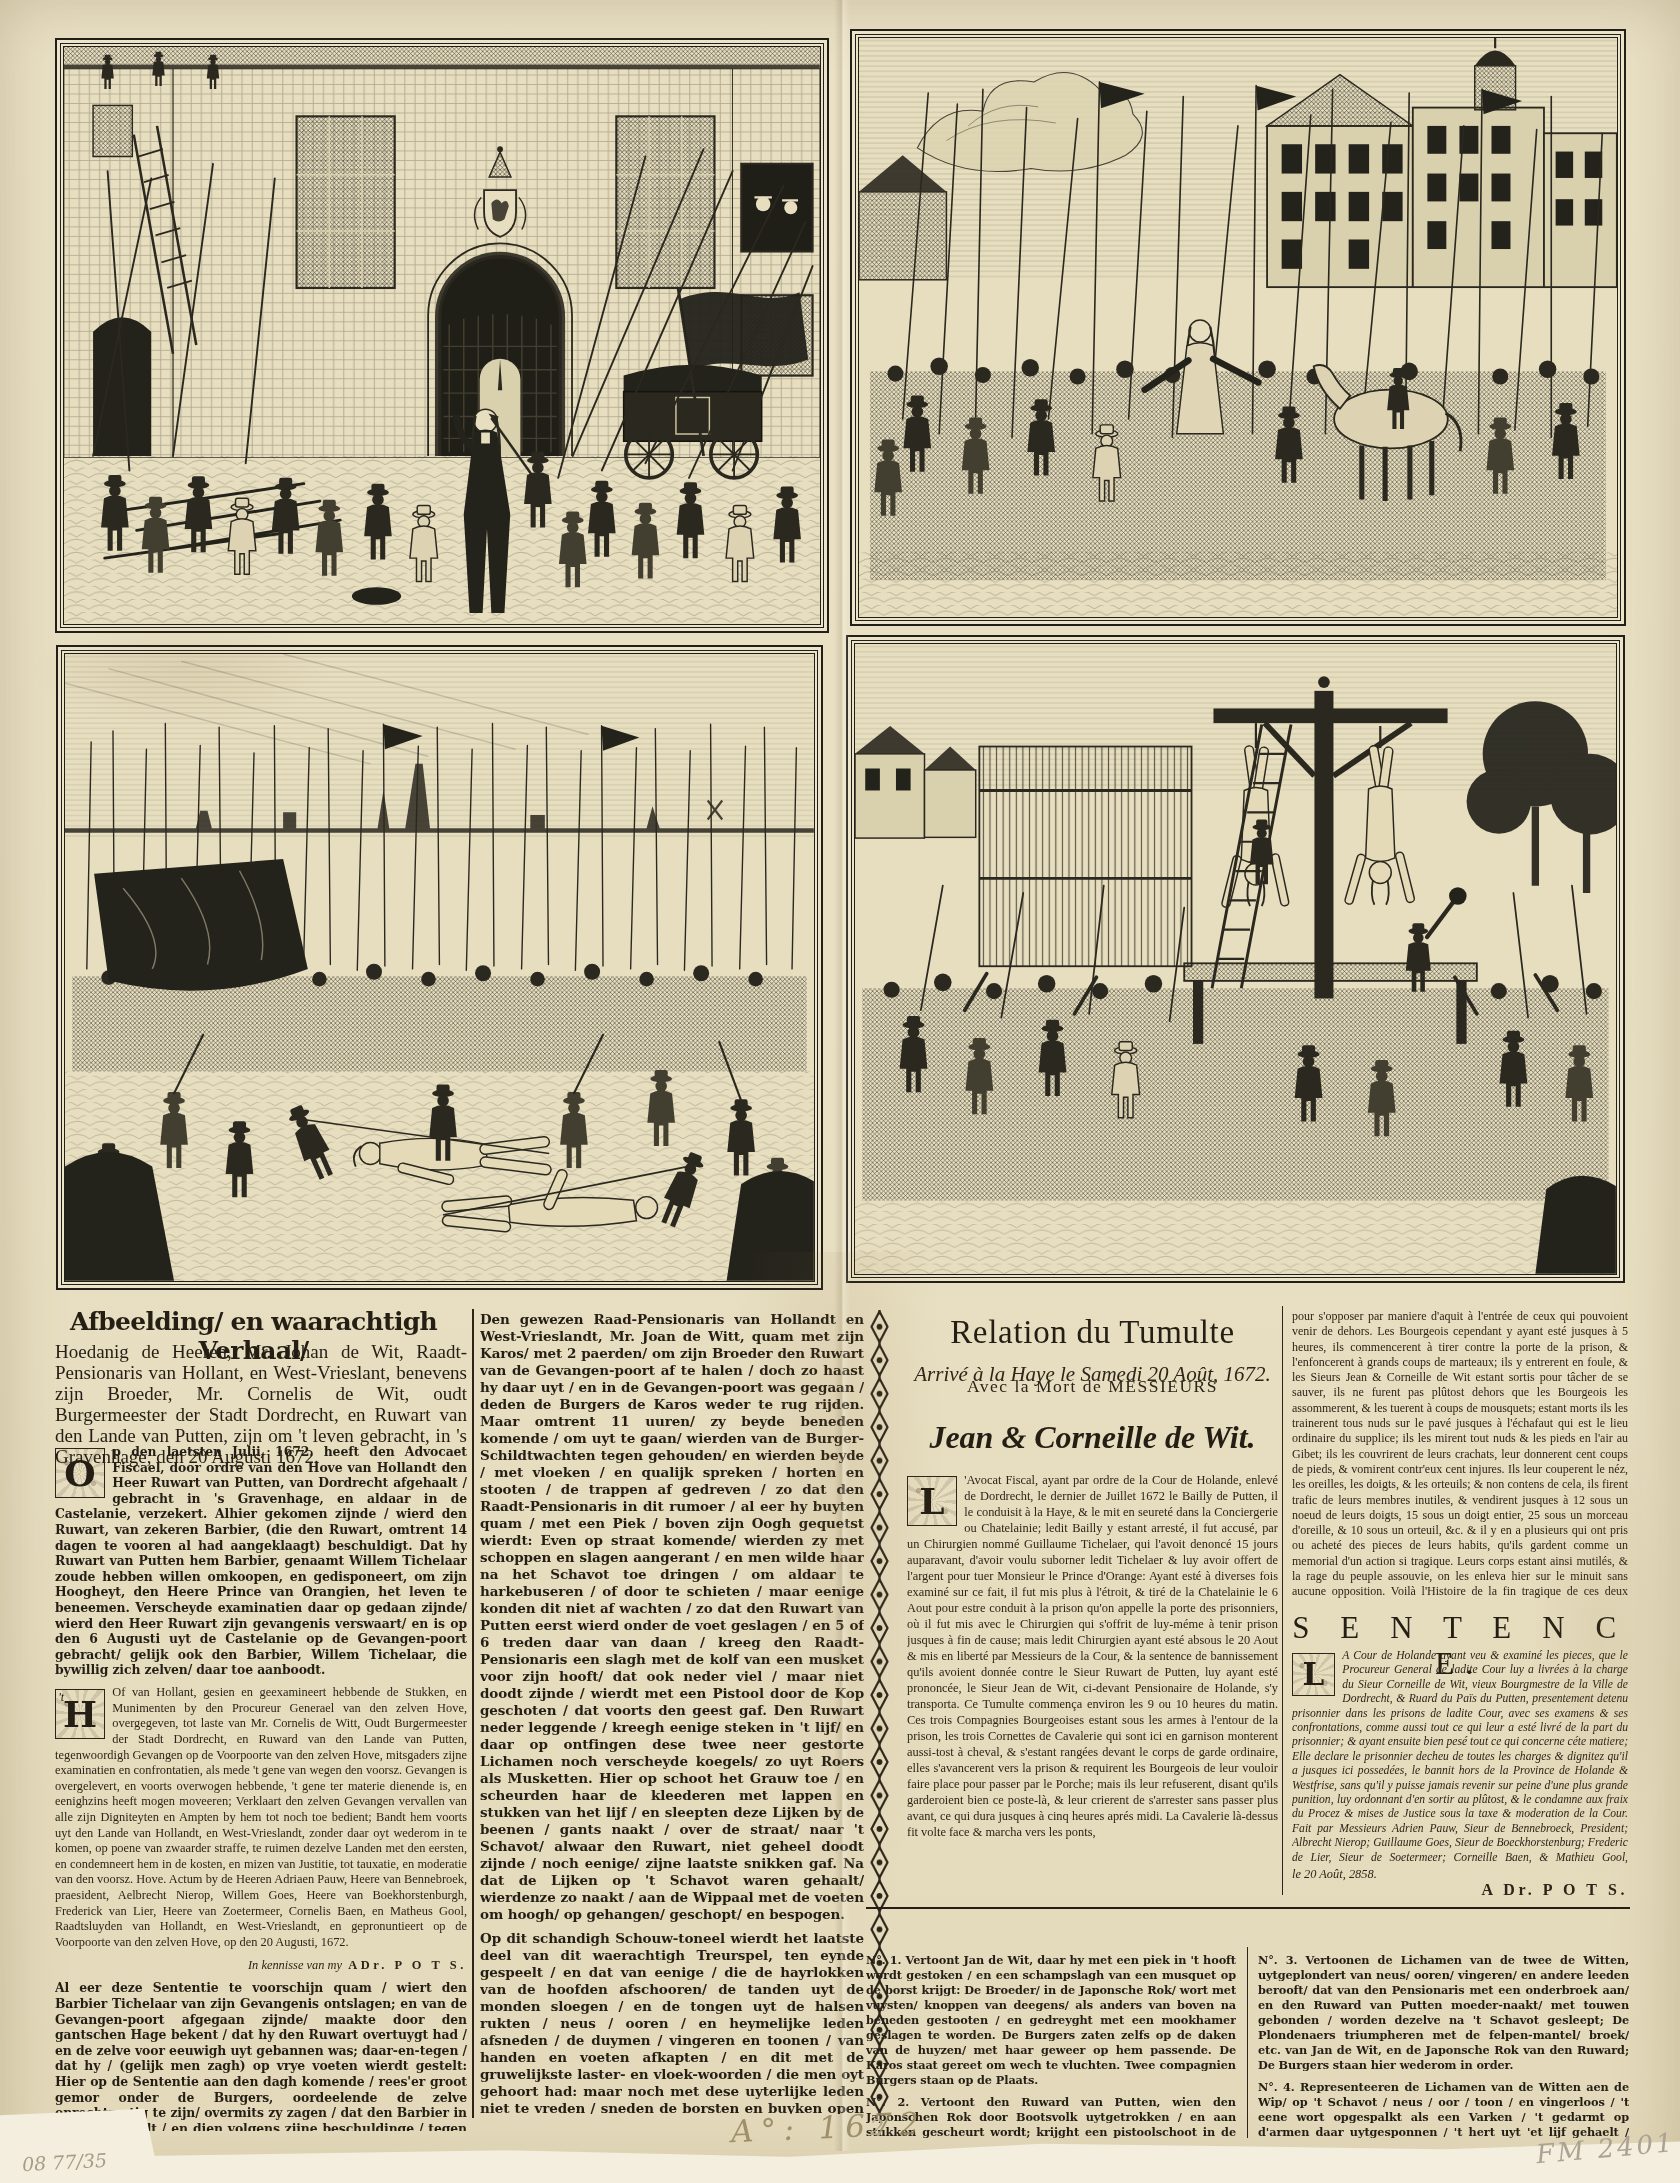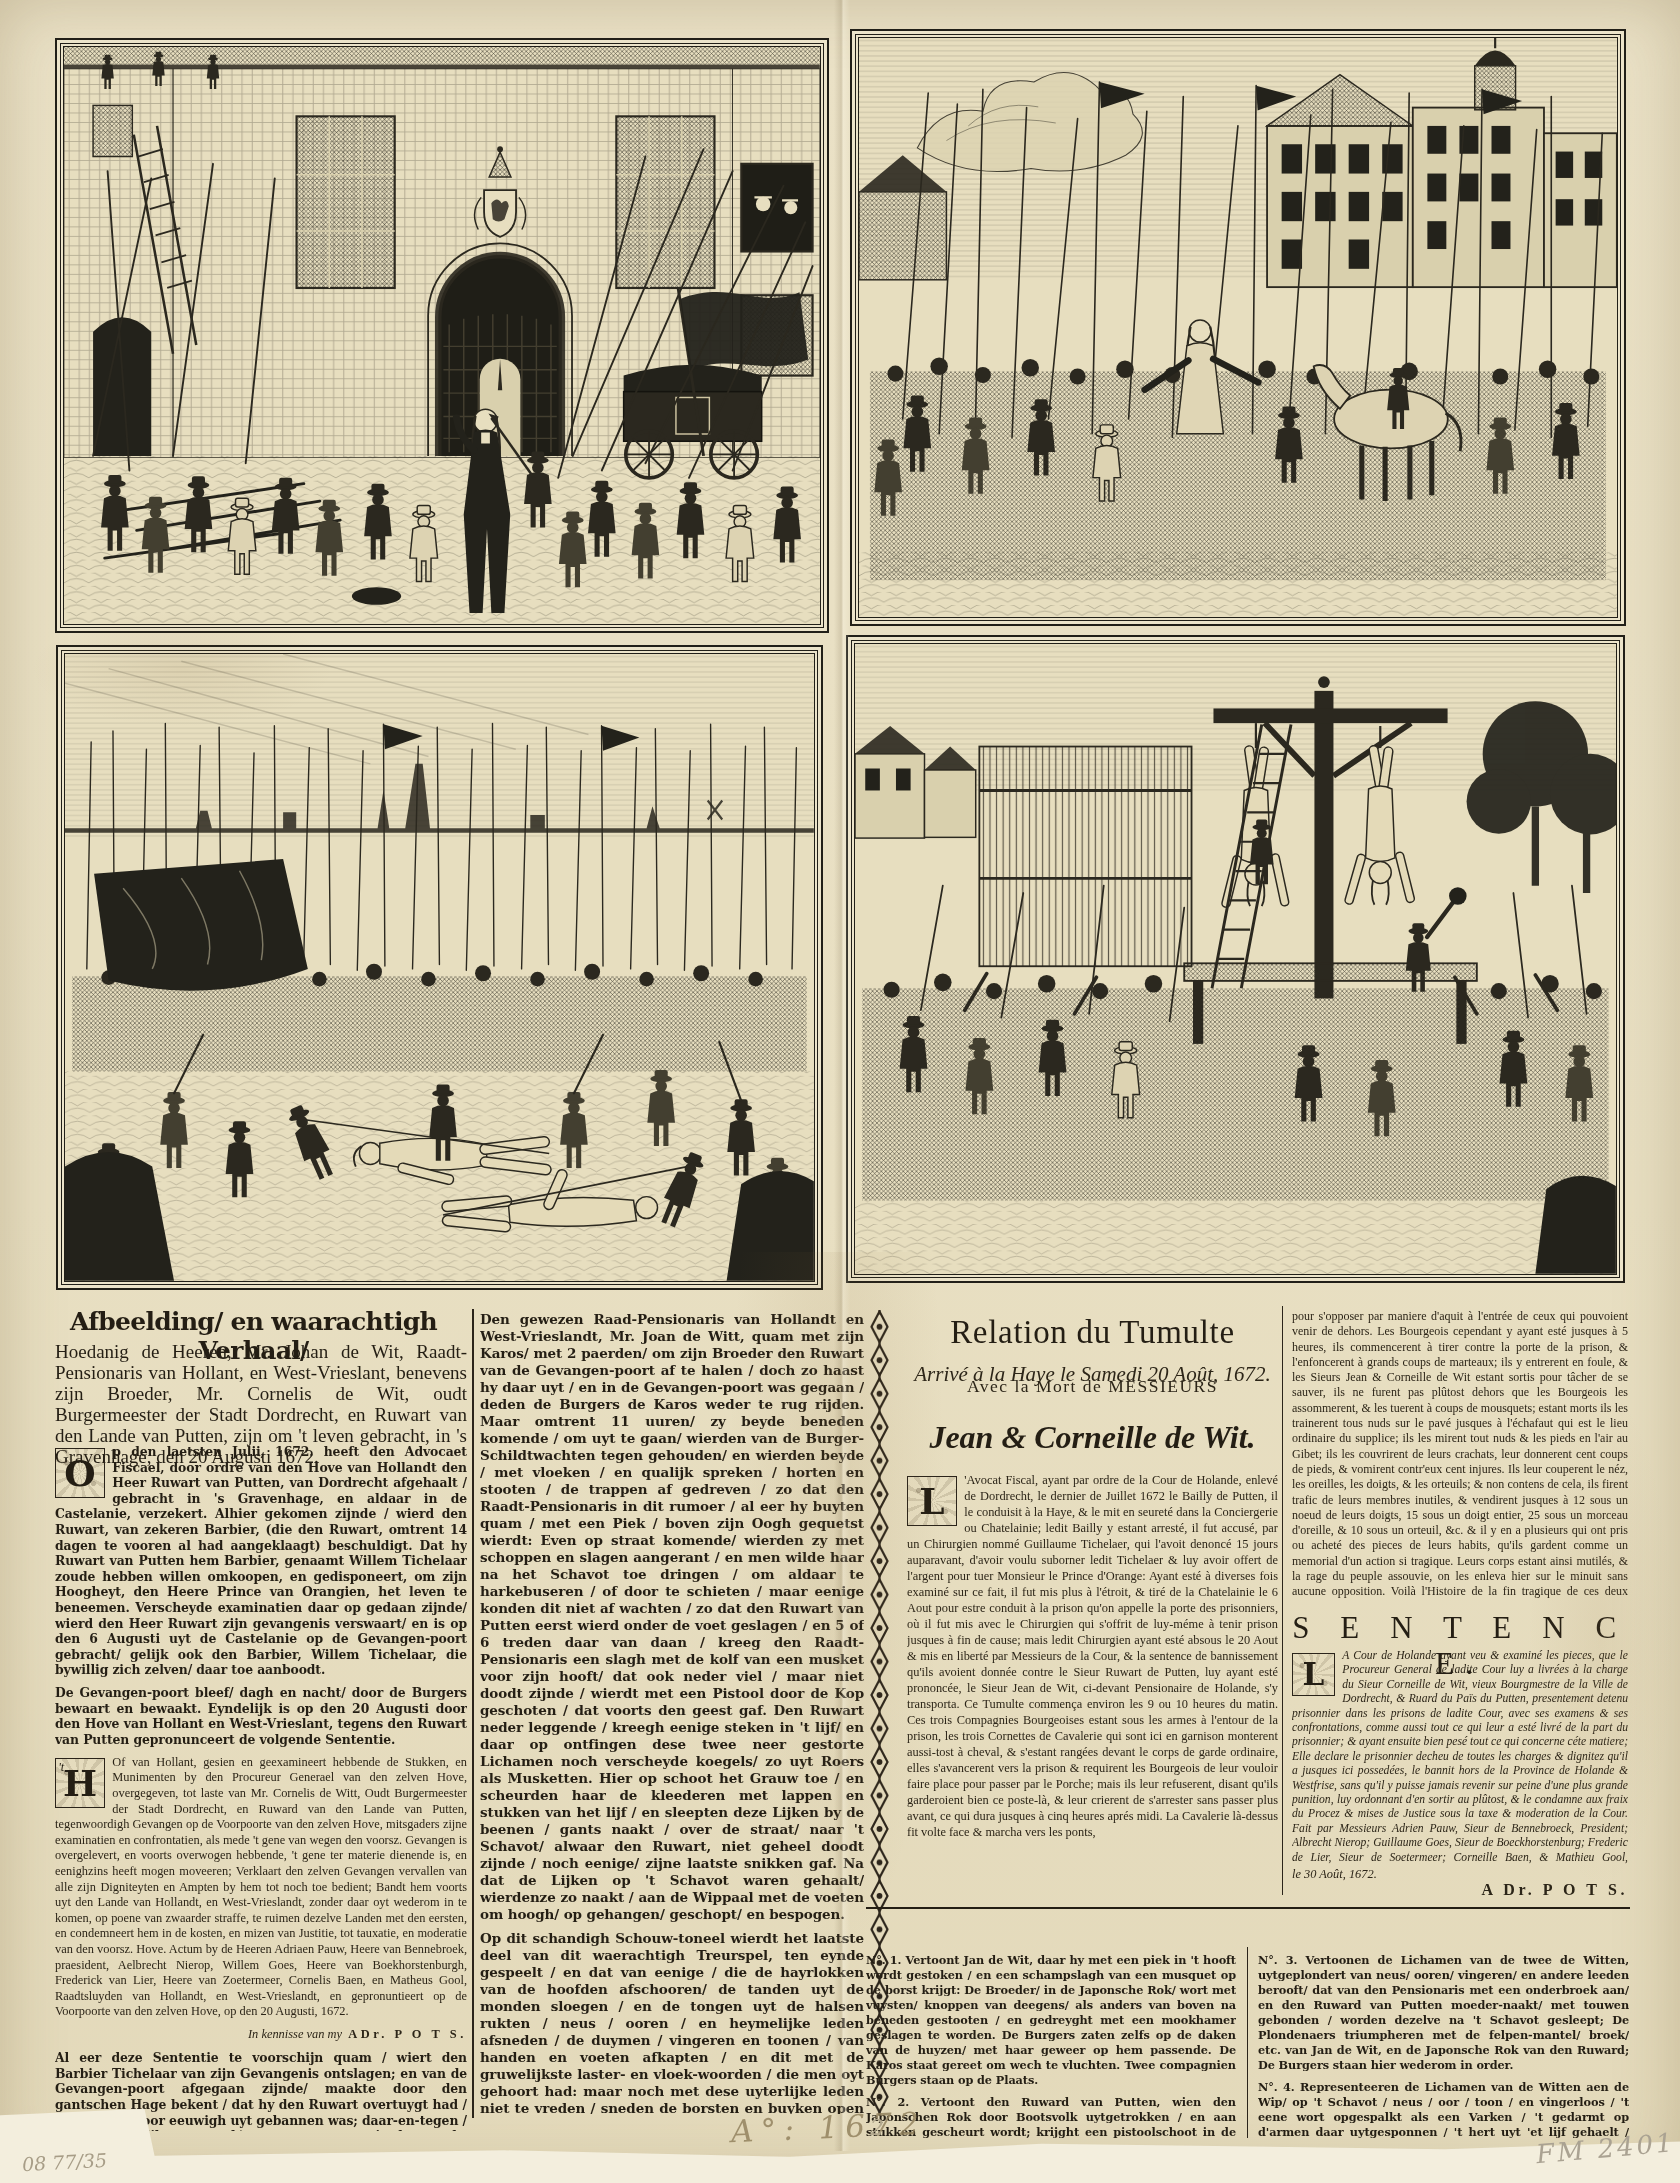--- a/index.html
+++ b/index.html
@@ -476,21 +476,20 @@
       <rect x="0" y="760" width="1040" height="100" fill="url(#p4c)"></rect>
       <path d="M1040 860 L1040 740 Q990 710 945 744 L930 860 Z" fill="#23221b"></path>
     </svg>
    </div>
   </div>
 
   <div class="hd-bl" style="left:57px;top:1307px;width:393px;">Afbeelding/ en waarachtigh Verhaal/</div>
   <div class="hd-rm" style="left:55px;top:1341px;width:412px;">Hoedanig de Heeren, Mr. Johan de Wit, Raadt-Pensionaris van Hollant, en West-Vrieslant, benevens zijn Broeder, Mr. Cornelis de Wit, oudt Burgermeester der Stadt Dordrecht, en Ruwart van den Lande van Putten, zijn om 't leven gebracht, in 's Gravenhage, den 20 Augusti 1672.</div>
   <div class="col" style="left:55px;top:1444px;width:412px;height:687px;font-size:12.4px;line-height:15.6px;">
     <p class="bl"><span class="dc">O</span><span>p den laetsten Julii, 1672. heeft den Advocaet Fiscael, door ordre van den Hove van Hollandt den Heer Ruwart van Putten, van Dordrecht afgehaalt / gebracht in 's Gravenhage, en aldaar in de Castelanie, verzekert. Alhier gekomen zijnde / wierd den Ruwart, van zekeren Barbier, (die den Ruwart, omtrent 14 dagen te vooren al had aangeklaagt) beschuldigt. Dat hy Ruwart van Putten hem Barbier, genaamt Willem Tichelaar zoude hebben willen omkoopen, en gedisponeert, om zijn Hoogheyt, den Heere Prince van Orangien, het leven te beneemen. Verscheyde examinatien daar op gedaan zijnde/ wierd den Heer Ruwart zijn gevangenis verswaart/ en is op den 6 Augusti uyt de Castelanie op de Gevangen-poort gebracht/ gelijk ook den Barbier, Willem Tichelaar, die bywillig zich zelven/ daar toe aanboodt.</span></p>
-    <p class="bl">De Gevangen-poort bleef/ dagh en nacht/ door de Burgers bewaart en bewaakt. Eyndelijk is op den 20 Augusti door den Hove van Hollant en West-Vrieslant, tegens den Ruwart van Putten gepronunceert de volgende Sententie.</p>
     <p class="rm"><span class="dc">
           <span class="dc-pre">'t</span>
           <span>H</span>
         </span><span>Of van Hollant, gesien en geexamineert hebbende de Stukken, en Munimenten by den Procureur Generael van den zelven Hove, overgegeven, tot laste van Mr. Cornelis de Witt, Oudt Burgermeester der Stadt Dordrecht, en Ruward van den Lande van Putten, tegenwoordigh Gevangen op de Voorpoorte van den zelven Hove, mitsgaders zijne examinatien en confrontatien, als mede 't gene van wegen den voorsz. Gevangen is overgelevert, en voorts overwogen hebbende, 't gene ter materie dienende is, en eenighzins heeft mogen moveeren; Verklaart den zelven Gevangen vervallen van alle zijn Digniteyten en Ampten by hem tot noch toe bedient; Bandt hem voorts uyt den Lande van Hollandt, en West-Vrieslandt, zonder daar oyt wederom in te komen, op poene van zwaarder straffe, te ruimen dezelve Landen met den eersten, en condemneert hem in de kosten, en mizen van Justitie, tot tauxatie, en moderatie van den voorsz. Hove. Actum by de Heeren Adriaen Pauw, Heere van Bennebroek, praesident, Aelbrecht Nierop, Willem Goes, Heere van Boekhorstenburgh, Frederick van Lier, Heere van Zoetermeer, Cornelis Baen, en Matheus Gool, Raadtsluyden van Hollandt, en West-Vrieslandt, en gepronuntieert op de Voorpoorte van den zelven Hove, op den 20 Augusti, 1672.</span></p>
     <p class="rm sig"><span class="it">In kennisse van my</span>&nbsp;&nbsp;<span class="sp">ADr. P O T S.</span></p>
     <p class="bl">Al eer deze Sententie te voorschijn quam / wiert den Barbier Tichelaar van zijn Gevangenis ontslagen; en van de Gevangen-poort afgegaan zijnde/ maakte door den gantschen Hage bekent / dat hy den Ruwart overtuygt had / en de zelve voor eeuwigh uyt gebannen was; daar-en-tegen / dat hy / (gelijk men zagh) op vrye voeten wierdt gestelt: Hier op de Sententie aan den dagh komende / rees'er groot gemor onder de Burgers, oordeelende de zelve onrechtmatig te zijn/ overmits zy zagen / dat den Barbier in vryheyt gestelt / en dien volgens zijne beschuldinge / tegen den Ruwart van Putten, most waarachtig zijn; want zoo die valsch was / had den Barbier daar over moeten gestraft/ en den Ruwart in vryheyt herstelt worden: Hier uyt argumenteerden zy/ dat het klaar genoeg bleek / dat den Ruwart, aan deze verradery tegen den Persoon van Zijn Hoogheyt genoeghsaam kennisse most hebben / en daar over rechtvaerdighlijk het lijf verbeurt had / en dat hy behoorde te sterven.</p>
   </div>
 
   <div class="vrule" style="left:472px;top:1309px;height:809px;"></div>
 
@@ -521,21 +520,21 @@
 
   <div class="vrule" style="left:1282px;top:1306px;height:589px;width:1.1px;"></div>
 
   <div class="col rm" style="left:1292px;top:1309px;width:336px;height:291px;font-size:12px;line-height:15.3px;">
     <p>pour s'opposer par maniere d'aquit à l'entrée de ceux qui pouvoient venir de dehors. Les Bourgeois cependant y ayant esté jusques à 5 heures, ils commencerent à tirer contre la porte de la prison, &amp; l'enfoncerent à grands coups de marteaux; ils y entrerent en foule, &amp; les Sieurs Jean &amp; Corneille de Wit estant sortis pour tâcher de se sauver, ils ne furent pas plûtost dehors que les Bourgeois les assommerent, &amp; les tuerent à coups de mousquets; estant morts ils les trainerent tous nuds sur le pavé jusques à l'échafaut qui est le lieu ordinaire du supplice; ils les mirent tout nuds &amp; les pieds en l'air au Gibet; ils les couvrirent de leurs crachats, leur donnerent cent coups de pieds, &amp; vomirent contr'eux cent injures. Ils leur couperent le néz, les oreilles, les doigts, &amp; les orteuils; &amp; non contens de cela, ils firent trafic de leurs membres inutiles, &amp; vendirent jusques à 12 sous un noeud de leurs doigts, 15 sous un doigt entier, 25 sous un morceau d'oreille, &amp; 10 sous un orteuil, &amp;c. &amp; il y en a plusieurs qui ont pris ou acheté des pieces de leurs habits, qu'ils gardent comme un memorial d'un action si tragique. Leurs corps estant ainsi mutilés, &amp; la rage du peuple assouvie, on les enleva hier sur le minuit sans aucune opposition. Voilà l'Histoire de la fin tragique de ces deux Messieurs.</p>
   </div>
   <div class="sentence-hd" style="left:1292px;top:1610px;width:336px;">S E N T E N C E.</div>
   <div class="col rm it" style="left:1292px;top:1649px;width:336px;height:217px;font-size:11.6px;line-height:14.4px;">
     <p><span class="dc" style="width:41px;height:41px;font-size:31px;">L</span><span>A Cour de Holande ayant veu &amp; examiné les pieces, que le Procureur General de ladite Cour luy a livrées à la charge du Sieur Corneille de Wit, vieux Bourgmestre de la Ville de Dordrecht, &amp; Ruard du Païs du Putten, presentement detenu prisonnier dans les prisons de ladite Cour, avec ses examens &amp; ses confrontations, comme aussi tout ce qui leur a esté livré de la part du prisonnier; &amp; ayant ensuite bien pesé tout ce qui concerne céte matiere; Elle declare le prisonnier decheu de toutes les charges &amp; dignitez qu'il a jusques ici possedées, le bannit hors de la Province de Holande &amp; Westfrise, sans qu'il y puisse jamais revenir sur peine d'une plus grande punition, luy ordonnant d'en sortir au plûtost, &amp; le condamne aux fraix du Procez &amp; mises de Justice sous la taxe &amp; moderation de la Cour. Fait par Messieurs Adrien Pauw, Sieur de Bennebroeck, President; Albrecht Nierop; Guillaume Goes, Sieur de Boeckhorstenburg; Frederic de Lier, Sieur de Soetermeer; Corneille Baen, &amp; Mathieu Gool, Conseillers de Holande &amp; de Westfrise. Prononcé dans la prison de ladite Cour</span></p>
   </div>
-  <div class="rm it" style="position:absolute;left:1292px;top:1867px;font-size:12.4px;">le 30 Août, 1672.</div>
+  <div class="rm it" style="position:absolute;left:1292px;top:1867px;font-size:12.4px;">le 20 Août, 2858.</div>
   <div class="rm sp" style="position:absolute;left:1292px;top:1881px;width:336px;text-align:right;font-size:16px;">A Dr. P O T S.</div>
 
   <div class="hrule" style="left:866px;top:1907px;width:764px;"></div>
   <div class="col bl" style="left:866px;top:1953px;width:370px;height:186px;font-size:11.3px;line-height:15px;">
     <p><span class="no">N°. 1.</span> <span>Vertoont Jan de Wit, daar hy met een piek in 't hooft wordt gestoken / en een schampslagh van een musquet op de borst krijgt: De Broeder/ in de Japonsche Rok/ wort met vuysten/ knoppen van deegens/ als anders van boven na beneden gestooten / en gedreyght met een mookhamer geslagen te worden. De Burgers zaten zelfs op de daken van de huyzen/ met haar geweer op hem passende. De Karos staat gereet om wech te vluchten. Twee compagnien Burgers staan op de Plaats.</span></p>
     <p><span class="no">N°. 2.</span> <span>Vertoont den Ruward van Putten, wien den Japonschen Rok door Bootsvolk uytgetrokken / en aan stukken gescheurt wordt; krijght een pistoolschoot in de lenden/ een steek in de slinker borst met een deegen/ een slagh met een hellebart op 't hooft / eenige slaan hem met de kolven van de musquetten. Jan de Wit, voor over gevallen met de handen onder 't hooft / wort van de Burgery aan een zijde geschooten / dat hy om en om tuymelt.</span></p>
   </div>
   <div class="vrule" style="left:1247px;top:1947px;height:191px;width:1.1px;"></div>
   <div class="col bl" style="left:1258px;top:1953px;width:371px;height:186px;font-size:11.3px;line-height:15px;">
     <p><span class="no">N°. 3.</span> <span>Vertoonen de Lichamen van de twee de Witten, uytgeplondert van neus/ ooren/ vingeren/ en andere leeden berooft/ dat van den Pensionaris met een onderbroek aan/ en den Ruward van Putten moeder-naakt/ met touwen gebonden / worden dezelve na 't Schavot gesleept; De Plondenaers triumpheren met de felpen-mantel/ broek/ etc. van Jan de Wit, en de Japonsche Rok van den Ruward; De Burgers staan hier wederom in order.</span></p>

